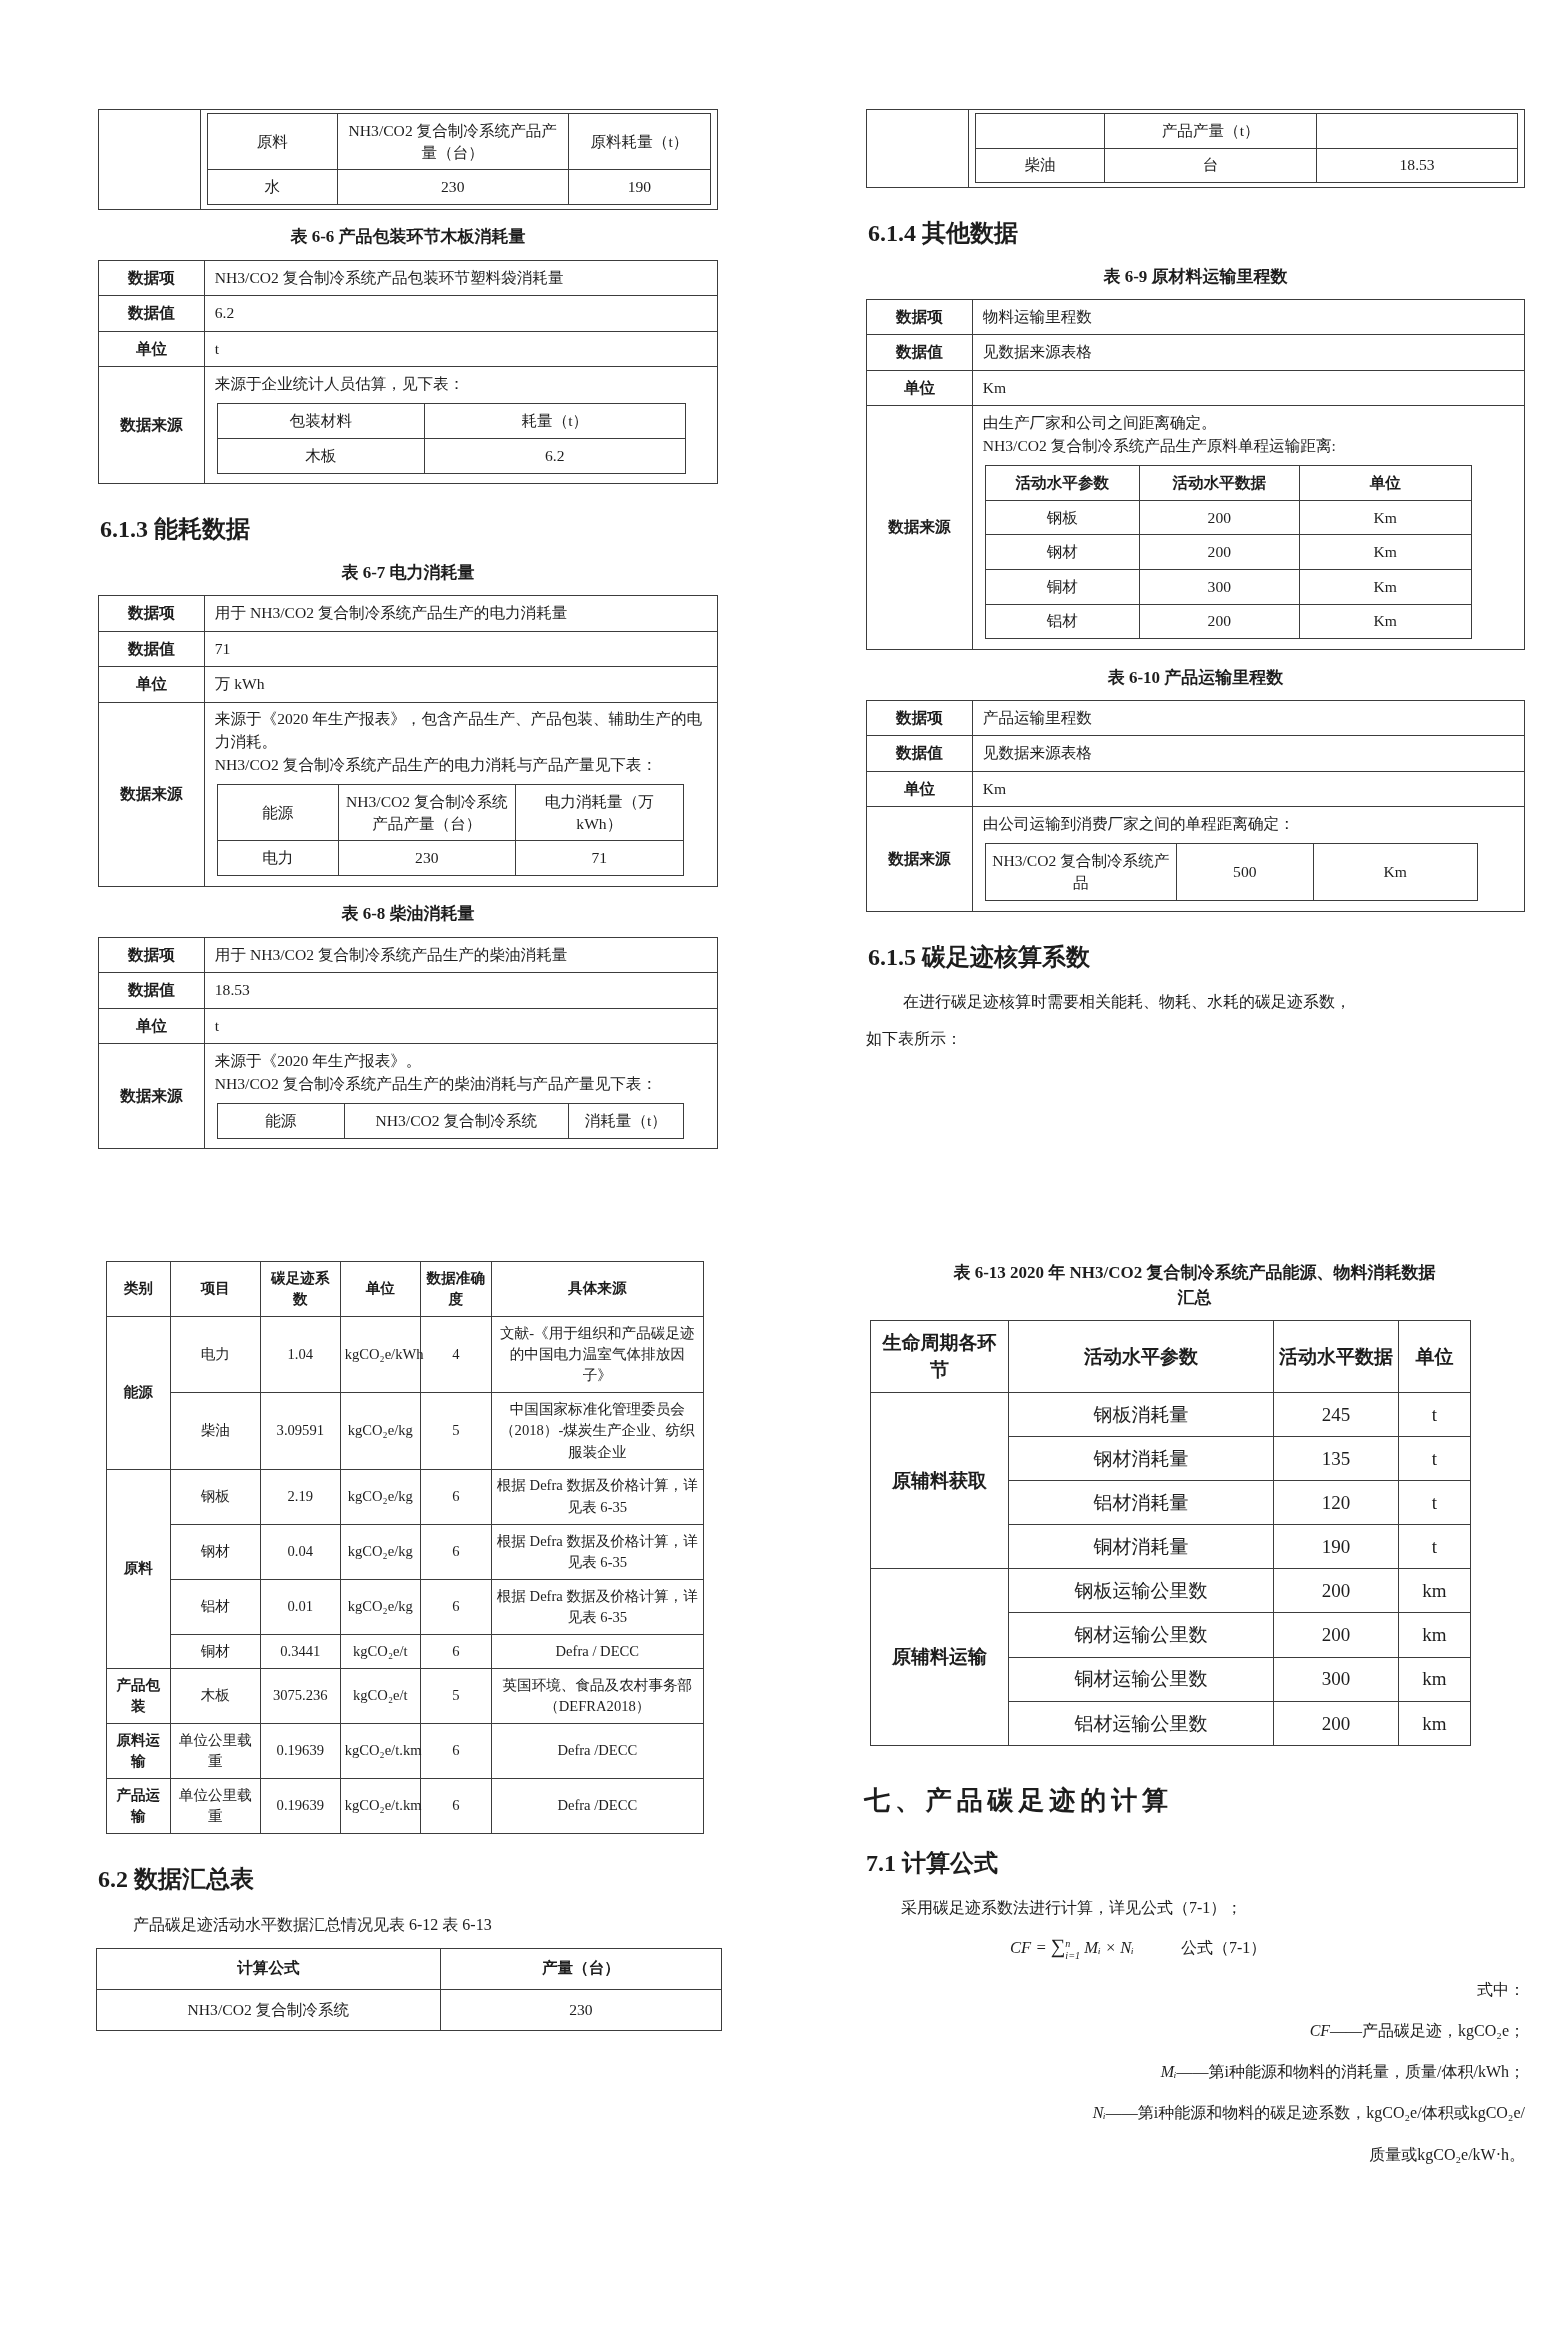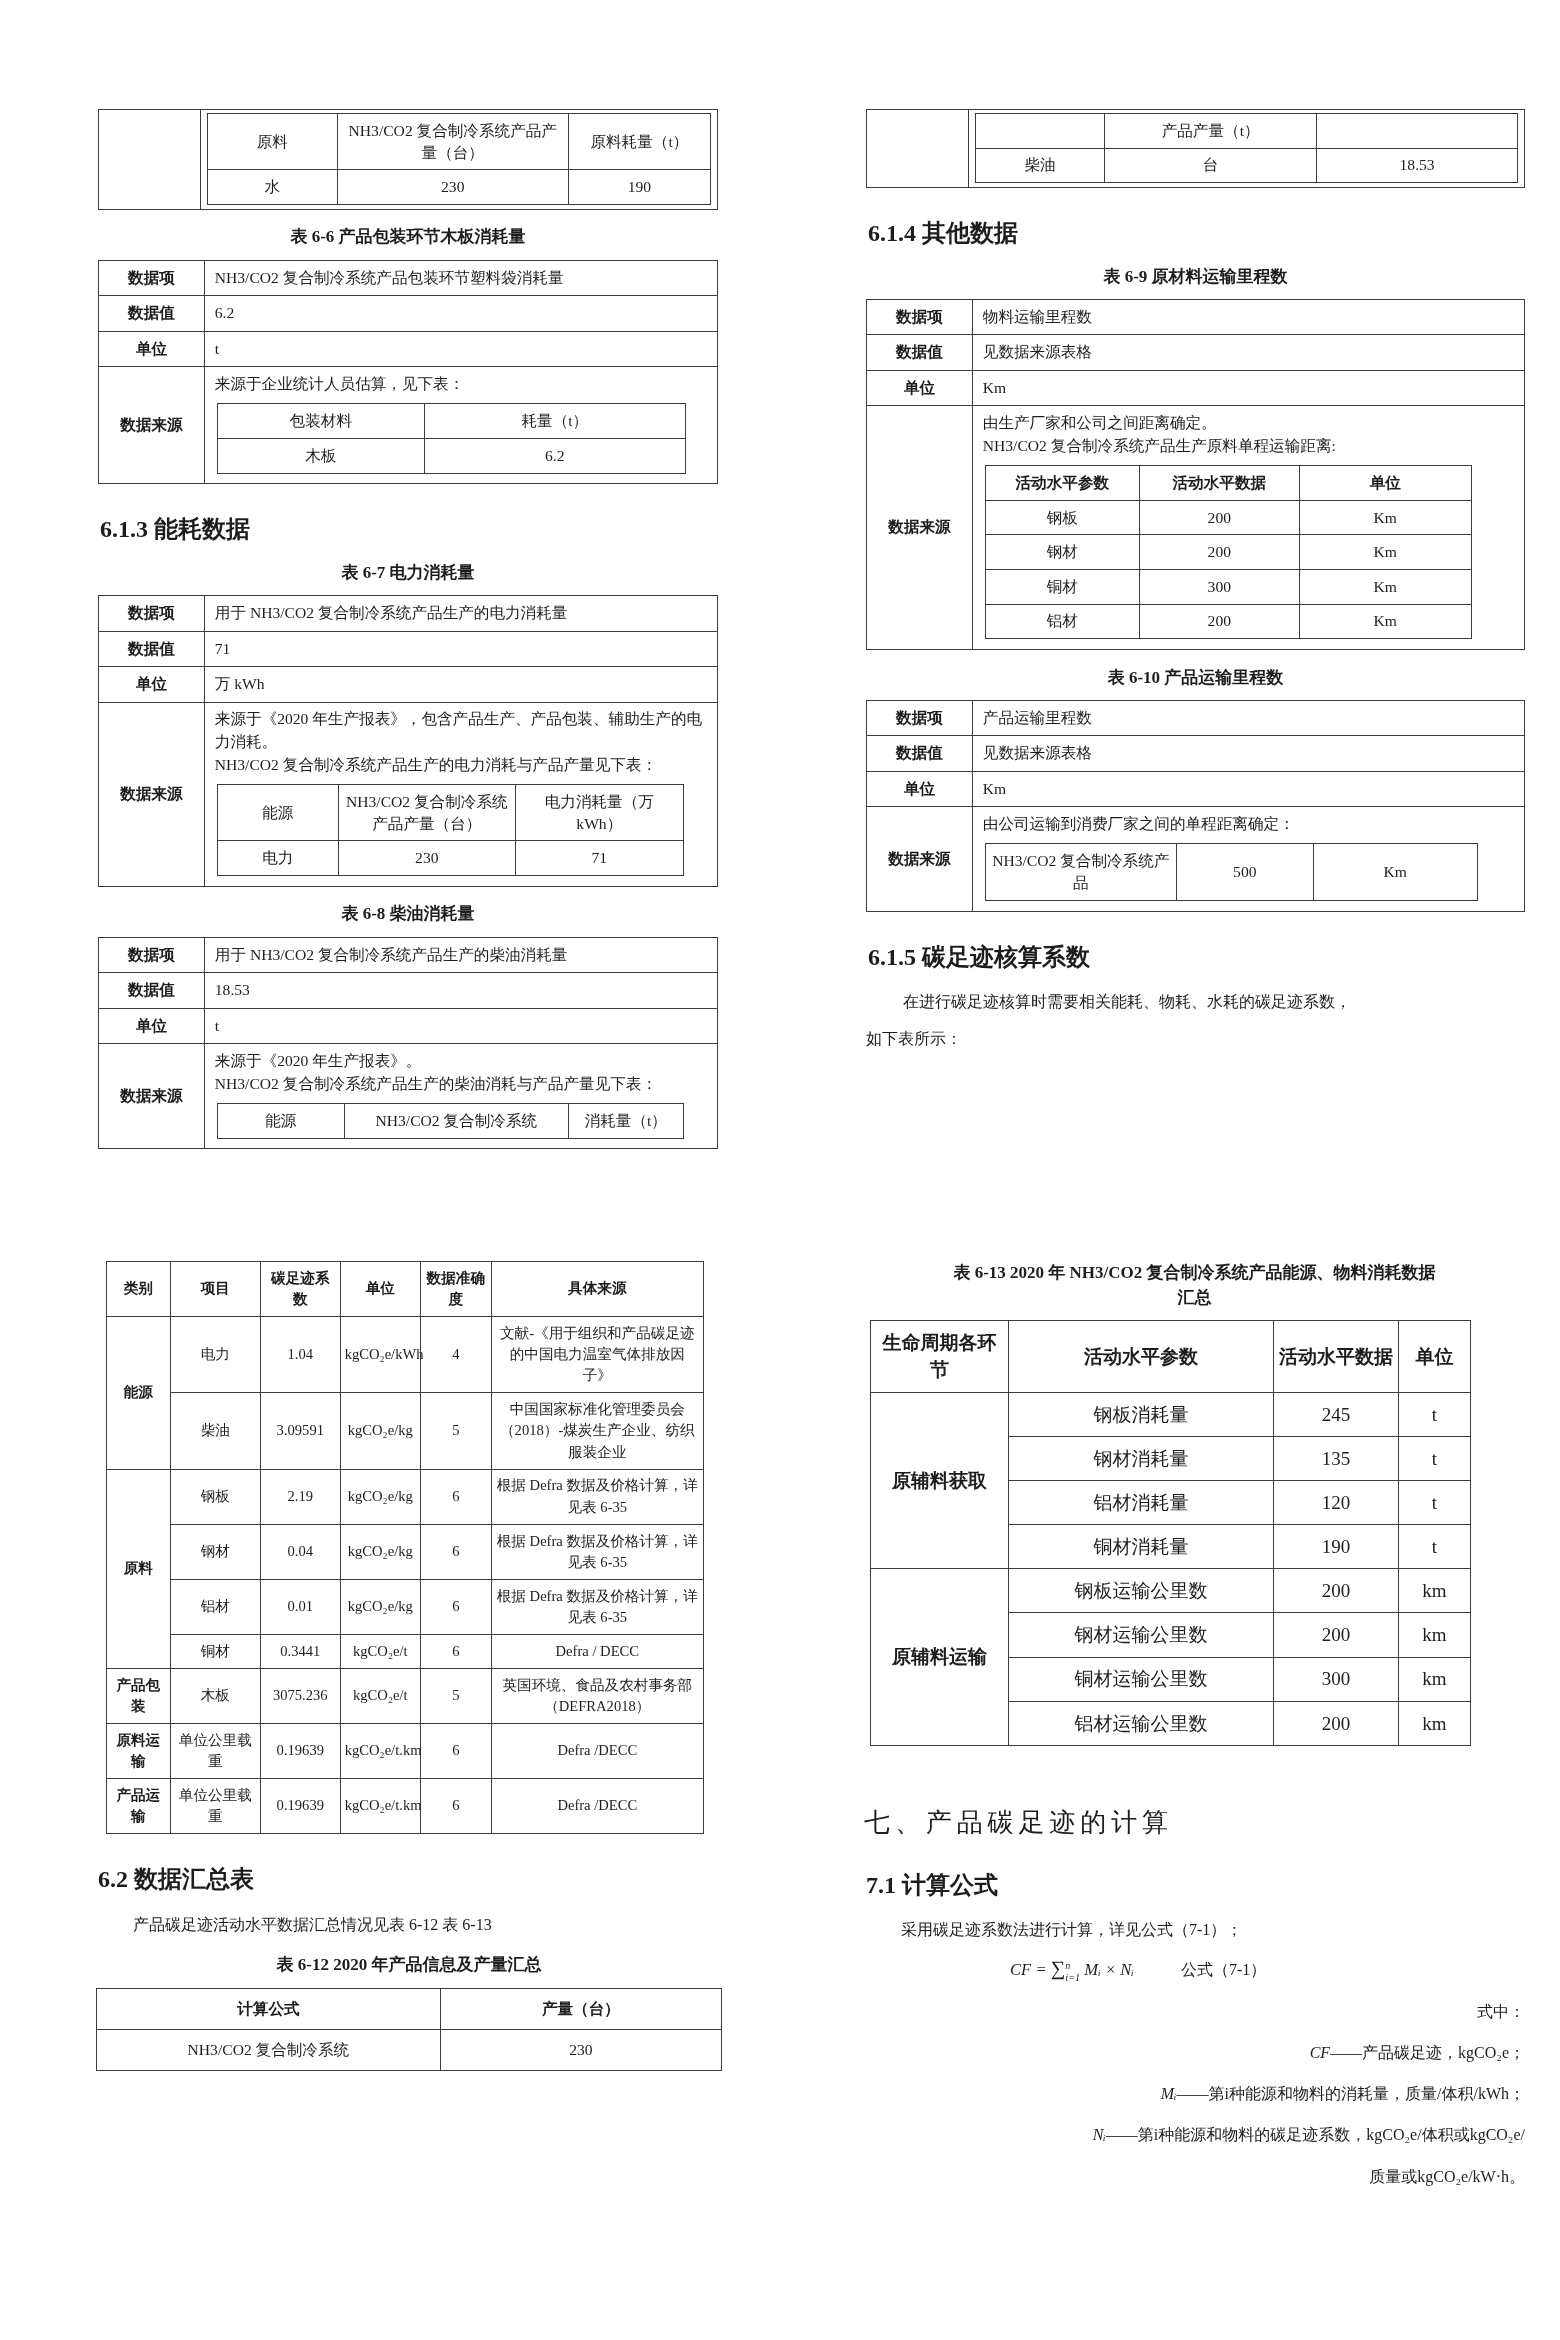--- a/index.html
+++ b/index.html
@@ -26,21 +26,21 @@
   .inner td{border:1px solid #3c3c3c;text-align:center;padding:5.9px 5.9px;line-height:1.4;}
 
   
   .contbox{display:flex;border:1px solid #3c3c3c;}
   .cont-spacer{width:101px;border-right:1px solid #3c3c3c;}
   .cont-body{flex:1;padding:2.9px 5.9px 3.9px 5.9px;}
   .cont-body .inner{margin:0;width:100%;}
 
   .caption{font-weight:700;font-size:17px;text-align:center;margin:15.6px 0 9.8px 0;line-height:1.45;}
   .sec{font-weight:700;font-size:24px;margin:29px 0 15.6px 2px;}
-  .h1{font-weight:400;font-size:26px;letter-spacing:4.9px;margin:59px 0 25px 0;}
+  .h1{font-weight:700;font-size:26px;letter-spacing:4.9px;margin:37px 0 25px 0;}
   .para{font-size:16px;line-height:1.7;margin:9.8px 0;}
   .ind{margin-left:37px;}
 
   
   .grid{font-size:14.6px;table-layout:fixed;}
   .grid td{border:1px solid #3c3c3c;text-align:center;padding:5.9px 3.9px;line-height:1.45;}
   .grid td.hd{font-weight:700;}
   .grid td.grp{font-weight:700;}
   .t611{width:597px;margin-left:9.8px;}
   .t612{width:100%;font-size:15.6px;}
@@ -430,21 +430,20 @@
         <td>kgCO₂e/t.km</td>
         <td>6</td>
         <td>Defra /DECC</td>
       </tr>
     </tbody>
   </table>
 
   <div class="sec">6.2 数据汇总表</div>
   <p class="para ind">产品碳足迹活动水平数据汇总情况见表 6-12 表 6-13</p>
 
-  <div class="caption">表 6-12  2020 年产品信息及产量汇总</div>
   <table class="grid t612">
     <colgroup>
         <col style="width:55%">
         <col style="width:45%">
       </colgroup>
     <tbody>
       <tr>
         <td class="hd">计算公式</td>
         <td class="hd">产量（台）</td>
       </tr>

